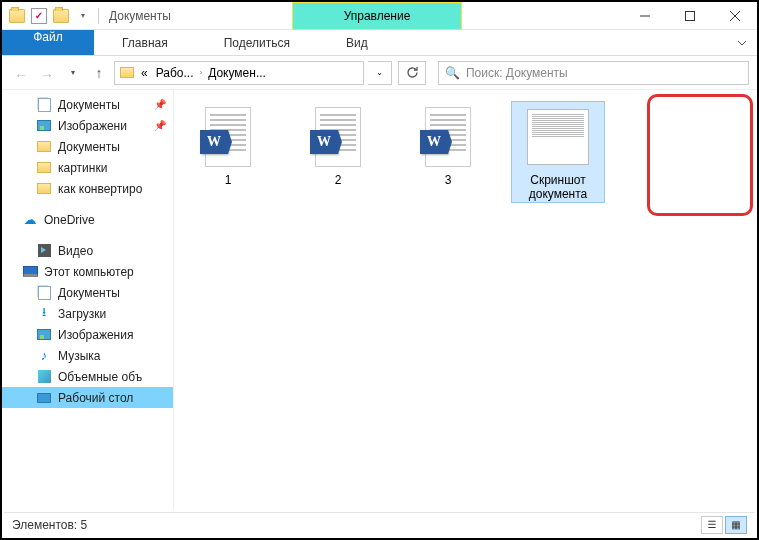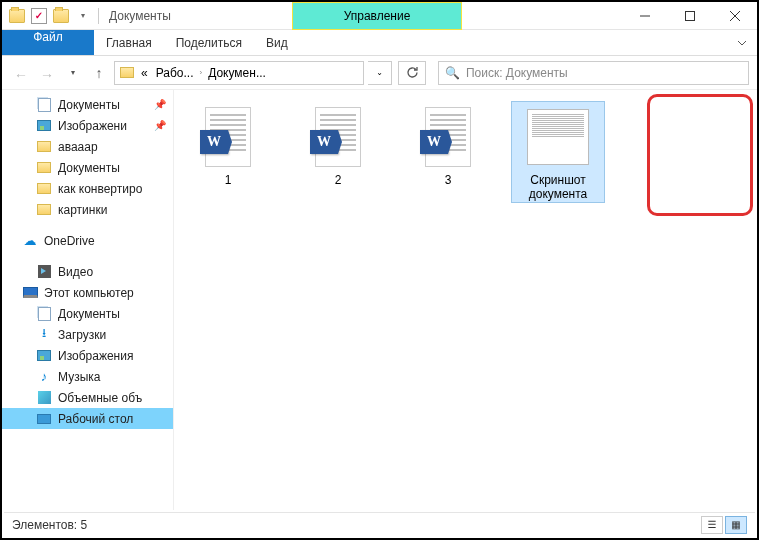--- a/index.html
+++ b/index.html
@@ -12,21 +12,21 @@
 .folder-ico::before { content:""; position:absolute; top:-3px; left:1px; width:6px; height:3px; background:#f8d26b; border:1px solid #d9b84f; border-bottom:none; }
 .check { width:16px; height:16px; border:1px solid #999; display:flex; align-items:center; justify-content:center; color:#d04; font-size:10px; font-weight:bold; }
 .qat-sep { width:1px; height:16px; background:#ccc; margin:0 2px; }
 .title-text { font-size: 12px; color:#555; margin-left: 8px; }
 .ctx-tab { position: absolute; left: 290px; top: 0; width: 170px; height: 28px; background: #5eead4; border: 1px solid #f5e340; display:flex; align-items:center; justify-content:center; font-size:12px; }
 .win-controls { position: absolute; right: 0; top: 0; display: flex; }
 .win-btn { width: 45px; height: 27px; display:flex; align-items:center; justify-content:center; font-size:11px; color:#333; }
 .win-btn svg { stroke:#333; fill:none; }
 
 .ribbon-tabs { height: 26px; display:flex; align-items:stretch; border-bottom:1px solid #ddd; }
-.rt { padding: 0 12px; font-size: 12px; display:flex; align-items:center; color:#333; }
+.rt { padding: 0 28px; font-size: 12px; display:flex; align-items:center; color:#333; }
 .rt.file { background:#1979ca; color:#fff; }
 .rt.ctx { margin-left: 25px; }
 .rb-expand { margin-left:auto; width:30px; display:flex; align-items:center; justify-content:center; }
 
 .navbar { height: 34px; display:flex; align-items:center; gap:4px; padding: 0 8px; border-bottom:1px solid #eee; }
 .nav-btn { width:22px; height:22px; display:flex; align-items:center; justify-content:center; color:#555; font-size:14px; }
 .nav-btn.disabled { color:#bbb; }
 .addr { flex: 0 0 250px; height:24px; border:1px solid #ccc; display:flex; align-items:center; padding:0 4px; font-size:12px; gap:4px; }
 .addr .crumb { padding: 0 2px; }
 .addr .sep { color:#888; font-size:8px; }
@@ -166,39 +166,33 @@
         <span class="sb-ico">
           <span class="ico-pics"></span>
         </span>
         <span>Изображени</span>
         <span class="pin">📌</span>
       </div>
     <div class="sb-item l2">
         <span class="sb-ico">
           <span class="ico-folder"></span>
         </span>
-        <span>авааар</span>
+        <span>Документы</span>
       </div>
     <div class="sb-item l2">
         <span class="sb-ico">
           <span class="ico-folder"></span>
         </span>
-        <span>Документы</span>
+        <span>картинки</span>
       </div>
     <div class="sb-item l2">
         <span class="sb-ico">
           <span class="ico-folder"></span>
         </span>
         <span>как конвертиро</span>
-      </div>
-    <div class="sb-item l2">
-        <span class="sb-ico">
-          <span class="ico-folder"></span>
-        </span>
-        <span>картинки</span>
       </div>
     <div class="sb-gap"></div>
     <div class="sb-item l1">
         <span class="sb-ico ico-cloud">☁</span>
         <span>OneDrive</span>
       </div>
     <div class="sb-gap"></div>
     <div class="sb-item l2">
         <span class="sb-ico">
           <span class="ico-video"></span>

